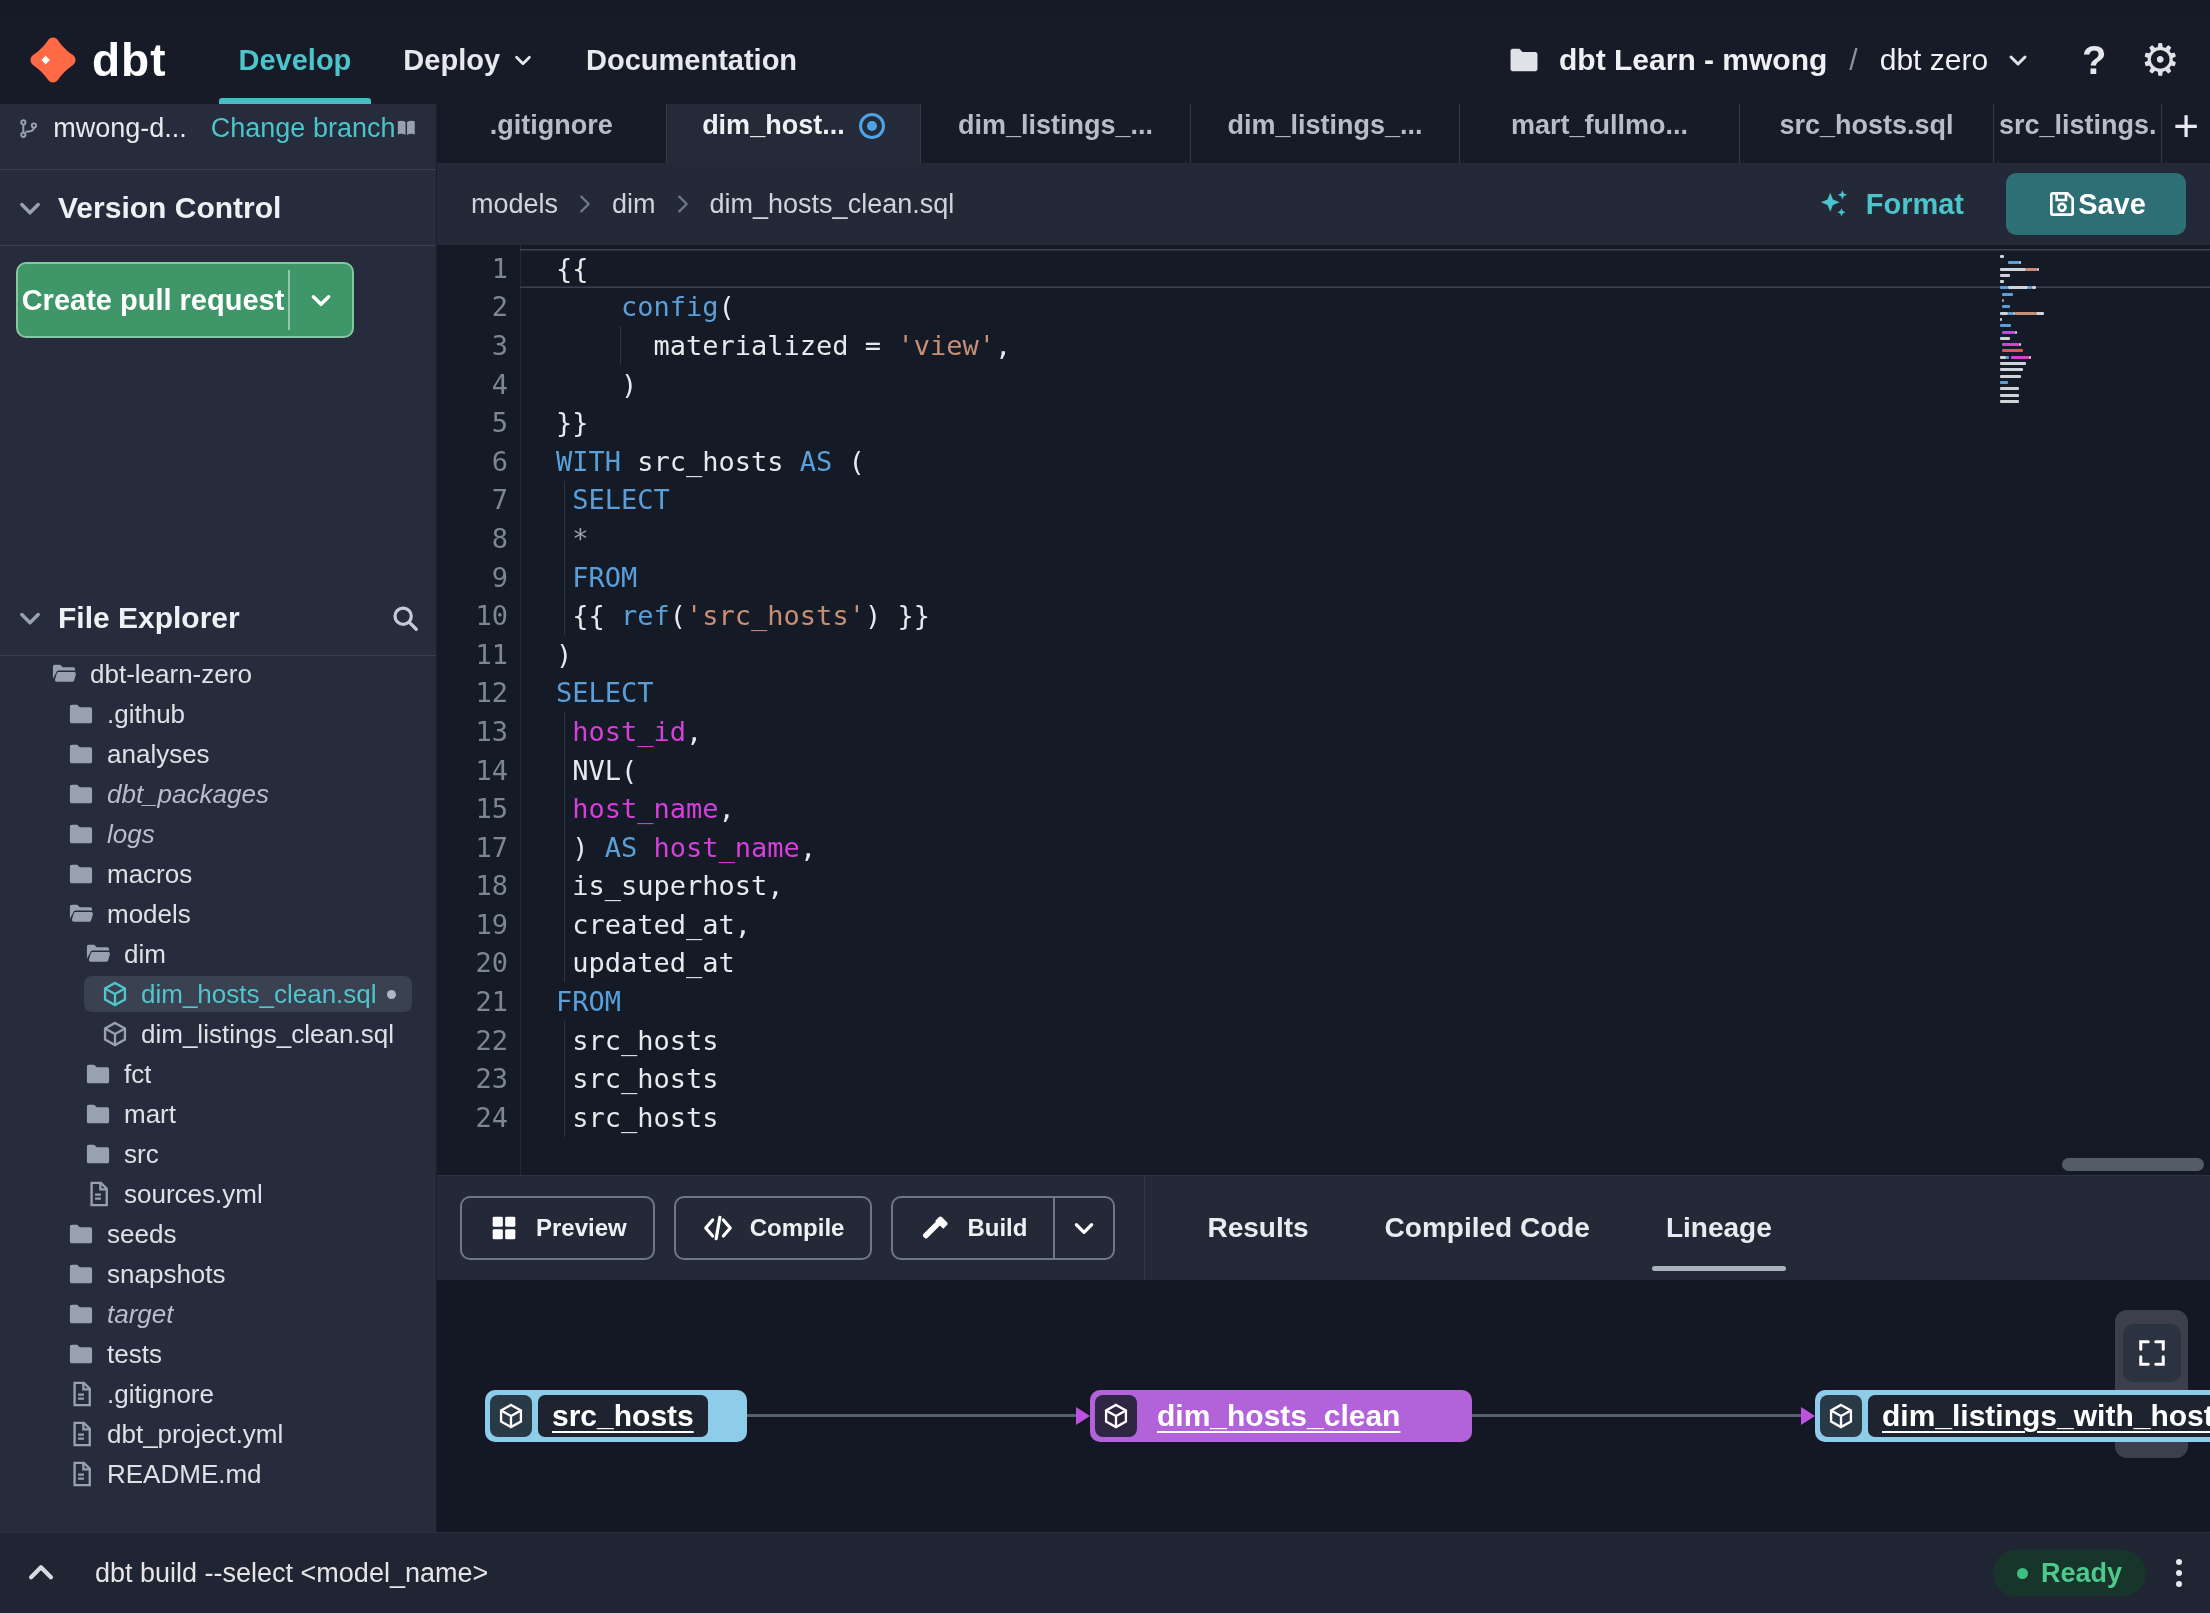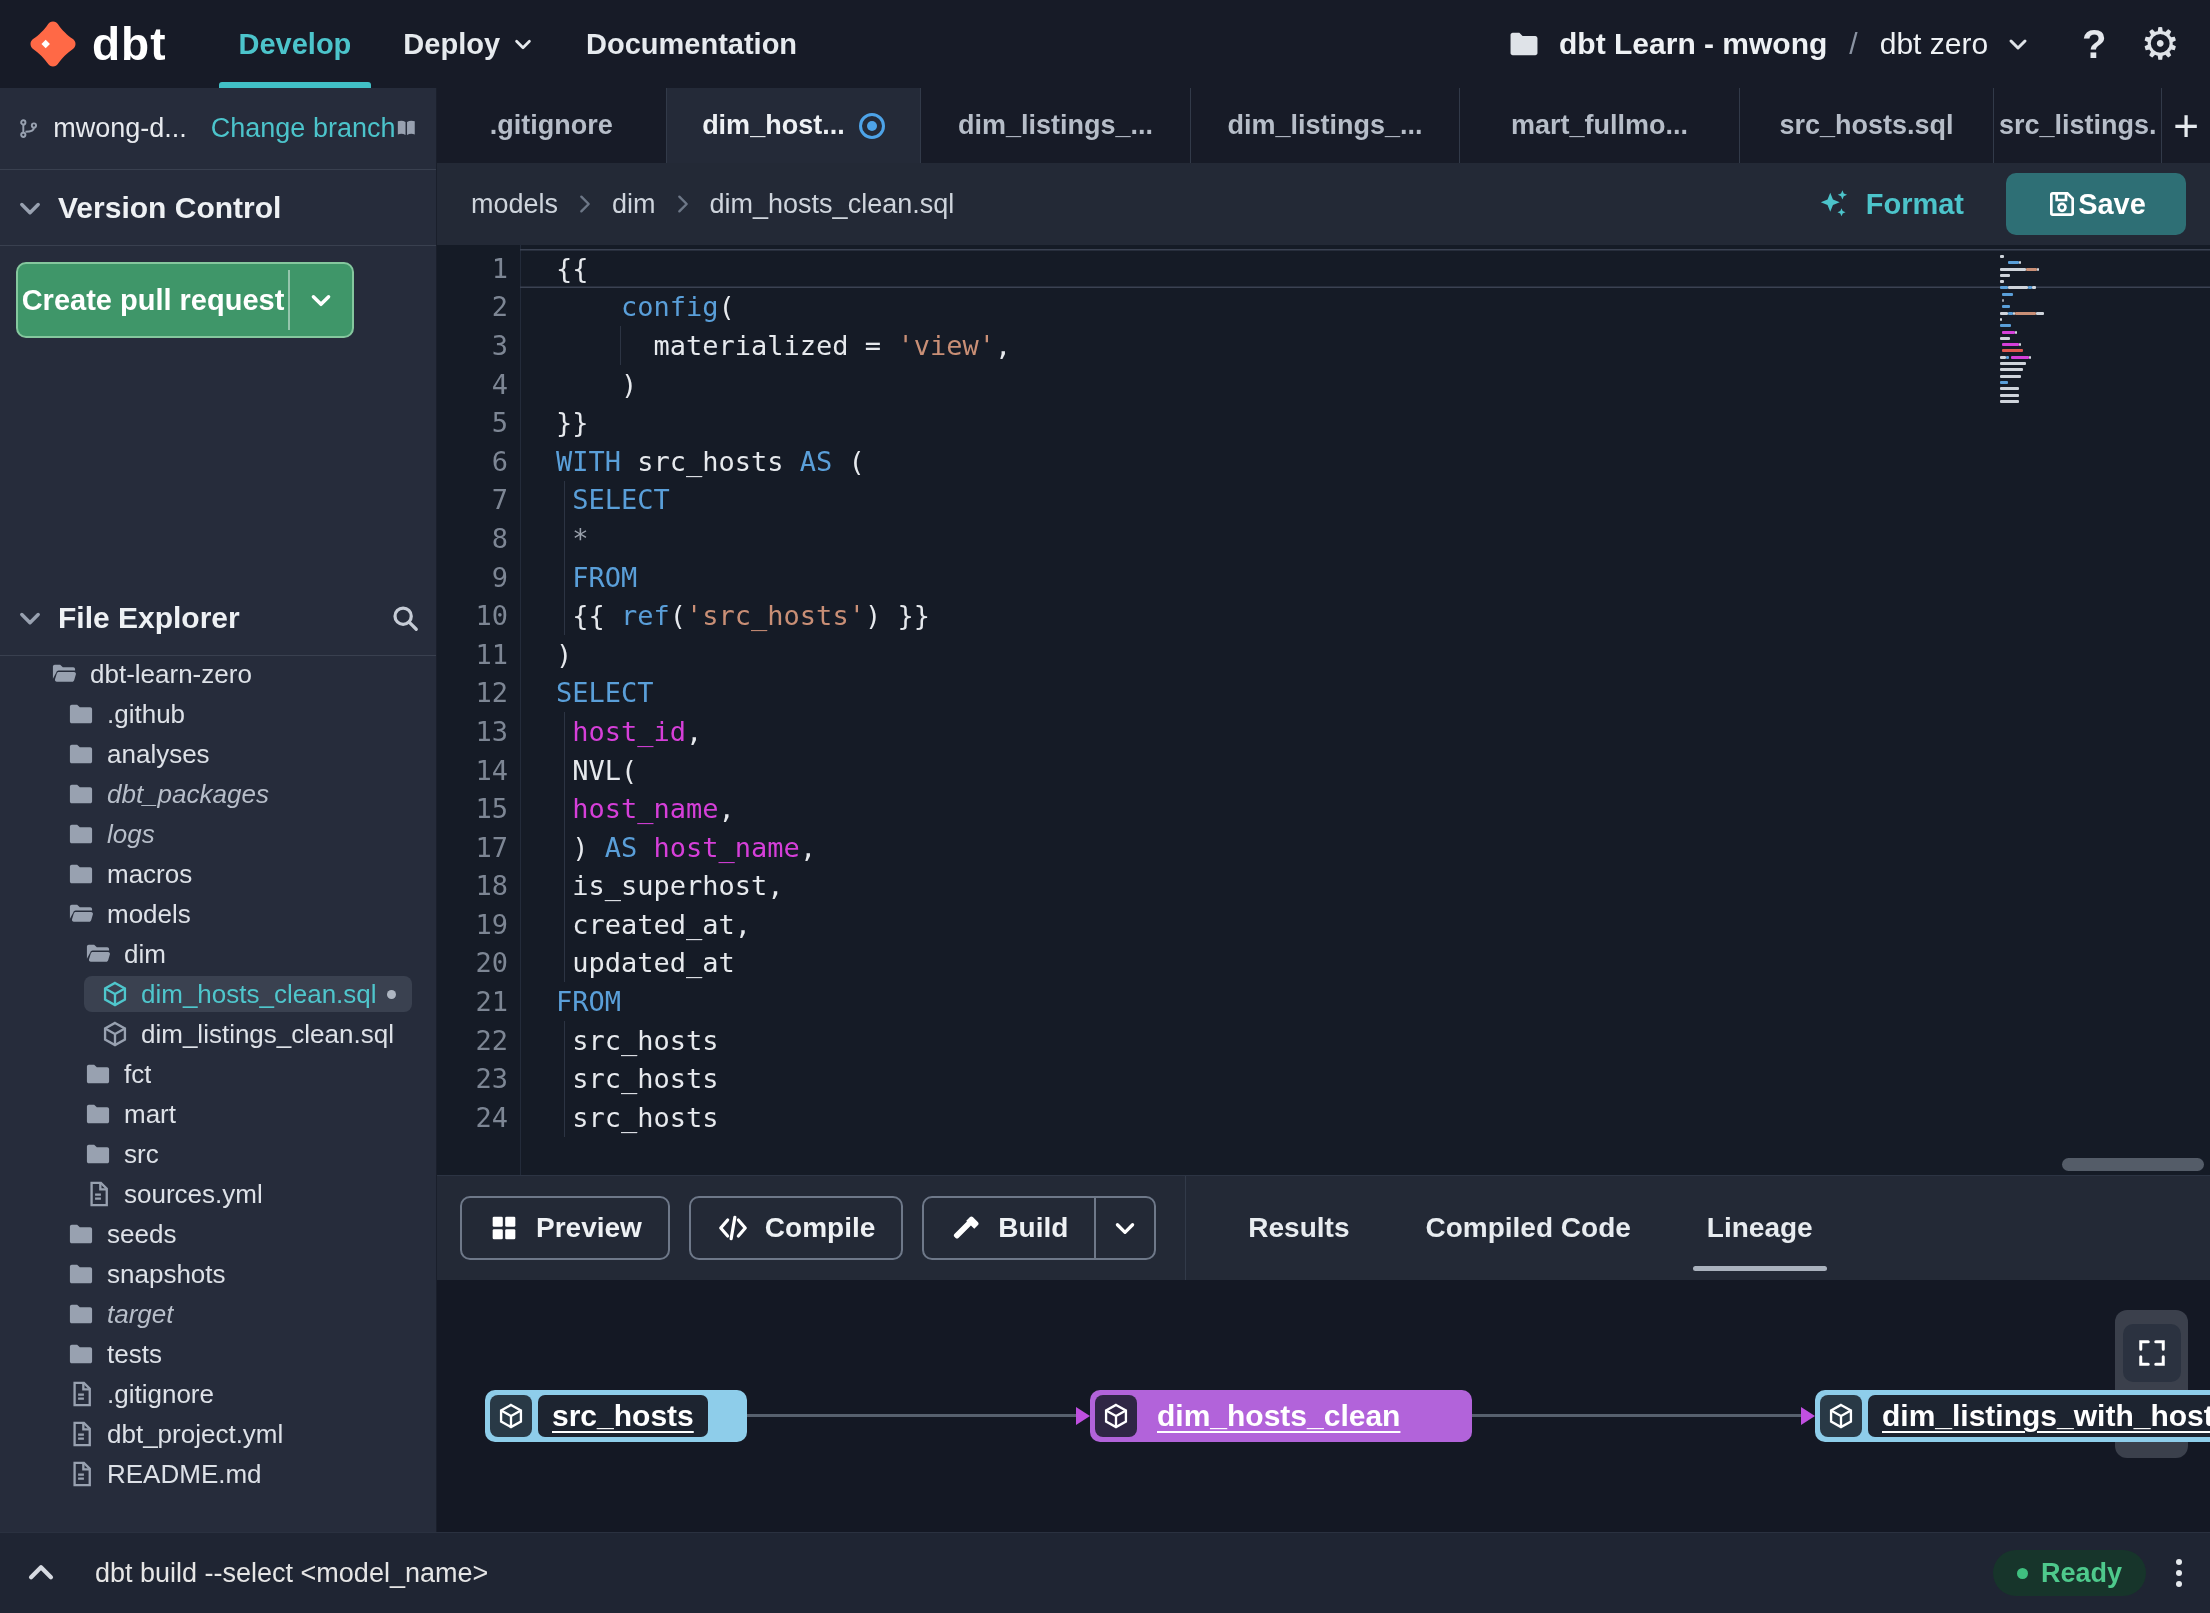--- a/index.html
+++ b/index.html
@@ -1,21 +1,21 @@
 <!DOCTYPE html>
 <html><head>
 <meta charset="utf-8">
 <style>
   * { margin:0; padding:0; box-sizing:border-box; }
   html,body { background:#0d1117; }
   .app{ position:relative; width:2210px; height:1613px; background:#151b26; overflow:hidden;
         font-family:"Liberation Sans", sans-serif; color:#e6eaee; }
 
   
-  .topnav{ position:absolute; left:0; top:0; width:2210px; height:88px; background:#171b27;
+  .topnav{ position:absolute; left:0; top:16px; width:2210px; height:88px; background:#171b27;
            display:flex; align-items:center; padding:0 30px 0 26px; z-index:5;}
   .logo{ display:flex; align-items:center; }
   .logo svg{ width:54px; height:54px; }
   .logo-text{ font-size:46px; font-weight:700; color:#fff; margin-left:12px; letter-spacing:1px;}
   .nav-menu{ display:flex; align-items:center; margin-left:46px; height:100%; }
   .nav-item{ position:relative; height:100%; display:flex; align-items:center; padding:0 26px;
              font-size:29px; font-weight:600; color:#e6eaee; cursor:pointer;}
   .nav-item .chev{ width:22px; height:22px; margin-left:12px; color:#e6eaee;}
   .nav-item.active{ color:#4cc4cb; }
   .nav-item.active::after{ content:''; position:absolute; left:6px; right:6px; bottom:0; height:6px;
@@ -102,21 +102,21 @@
   .mseg{ height:3px; border-radius:1px;}
   .hscroll{ position:absolute; right:6px; bottom:4px; width:142px; height:13px; border-radius:7px;
             background:rgba(162,172,186,.45); cursor:pointer;}
 
   
   .toolbar{ flex:0 0 105px; background:#232936; border-top:1px solid #2c3443; display:flex; align-items:center;
             padding-left:23px;}
   .tool-btn{ height:64px; border:2px solid #6e7889; border-radius:10px; background:transparent; display:flex;
              align-items:center; padding:0 26px; margin-right:19px; cursor:pointer; color:#eef1f4;}
   .tool-btn svg{ width:32px; height:32px; margin-right:16px; color:#fff;}
-  .tool-label{ font-size:28px; font-weight:600; color:#eef1f4; white-space:nowrap;}
+  .tool-label{ font-size:24px; font-weight:600; color:#eef1f4; white-space:nowrap;}
   .tool-btn.split{ padding-right:0;}
   .split-sep{ width:2px; align-self:stretch; background:#6e7889; margin-left:26px;}
   .split-seg{ width:58px; align-self:stretch; display:flex; align-items:center; justify-content:center; color:#fff;}
   .split-seg svg{ width:26px; height:26px; margin:0;}
   .tb-divider{ width:1px; align-self:stretch; background:#323a49; margin-left:10px;}
   .ptabs{ display:flex; align-items:center; margin-left:62px; gap:76px; height:100%;}
   .ptab{ position:relative; font-size:28px; font-weight:600; color:#e8ecf0; cursor:pointer; height:100%;
          display:flex; align-items:center;}
   .ptab.active::after{ content:''; position:absolute; left:-14px; right:-14px; bottom:9px; height:5px;
          background:#a9b1bd; border-radius:3px;}

